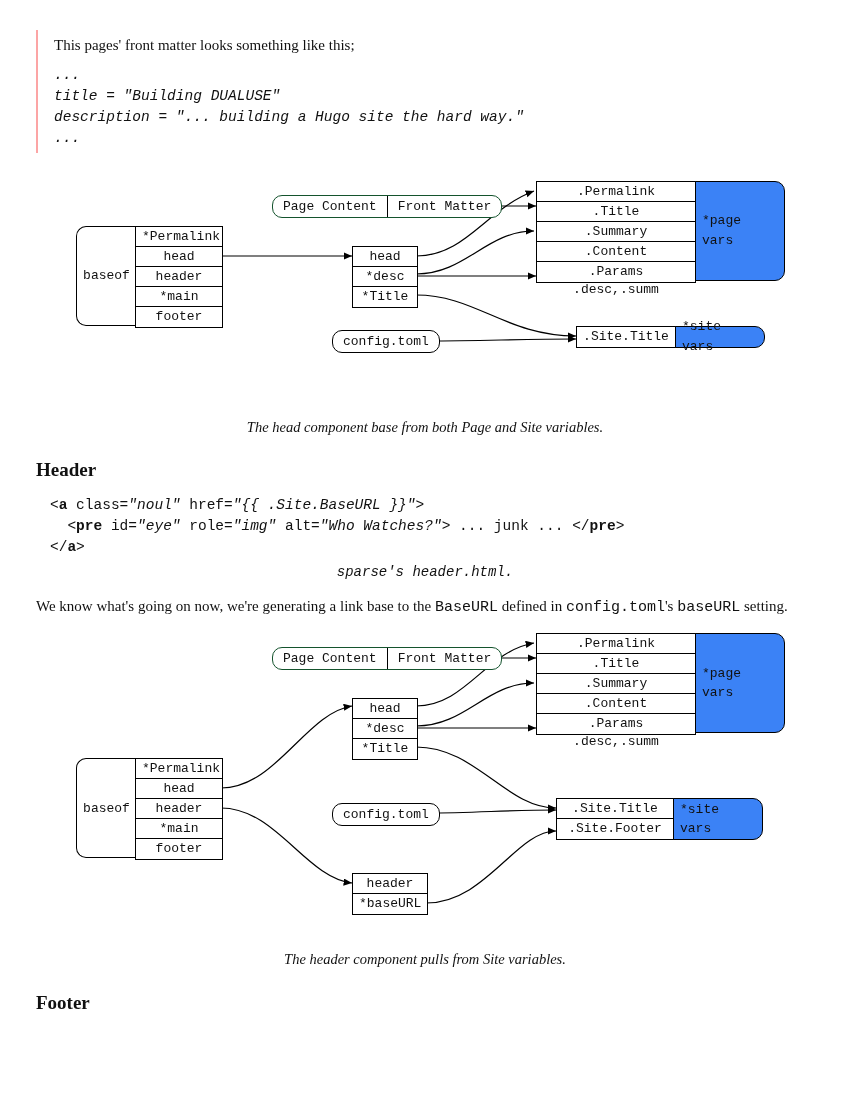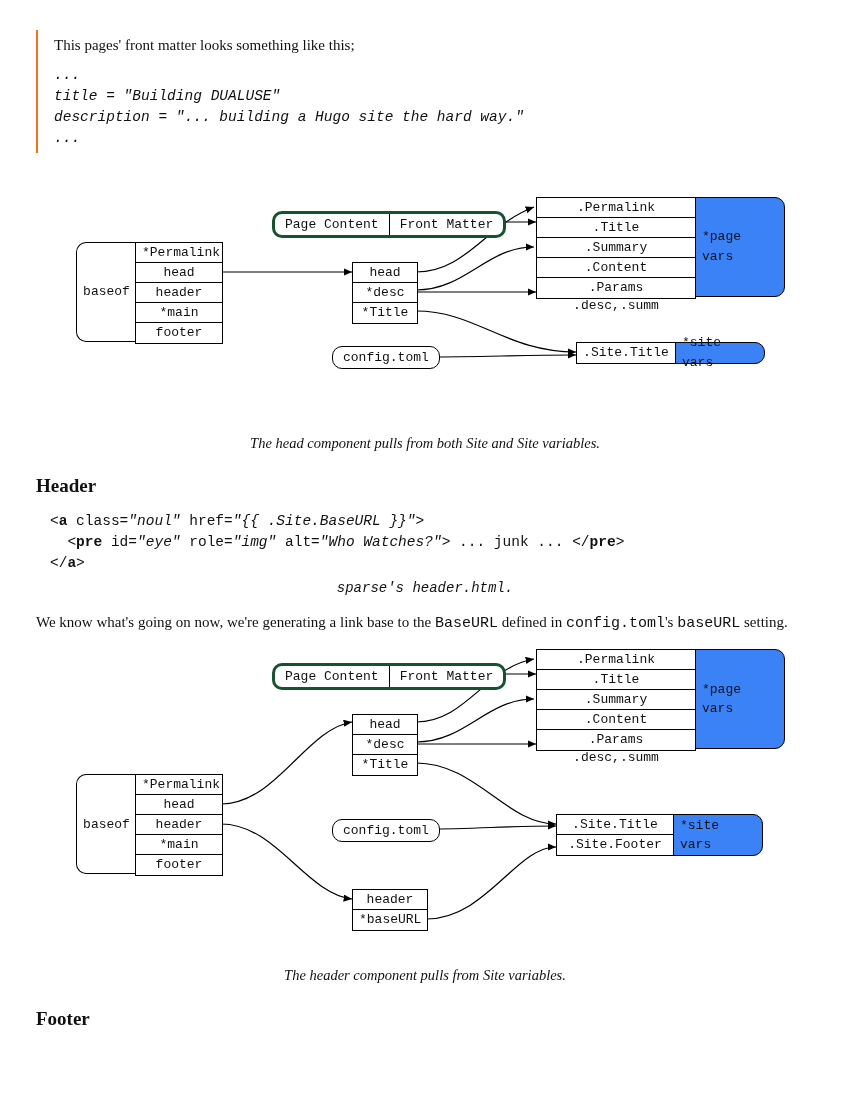--- a/index.html
+++ b/index.html
@@ -11,22 +11,22 @@
     padding: 30px 36px;
     width: 850px;
     box-sizing: border-box;
     background: #fff;
   }
   .mono { font-family: 'Courier New', Courier, monospace; }
   .italic { font-style: italic; }
   .bold { font-weight: bold; }
 
   blockquote.fm {
-    border-left: 2px solid #f97316;
-    margin: 0 0 44px 0;
+    border-left: 2px solid #fca5a5;
+    margin: 0 0 28px 0;
     padding: 4px 0 4px 16px;
   }
   blockquote.fm p { margin: 0 0 8px 0; }
   blockquote.fm pre {
     margin: 0;
     font-family: 'Courier New', Courier, monospace;
     font-size: 14.5px;
     line-height: 1.45;
   }
 
@@ -113,21 +113,21 @@
     border-left: 1px solid #000;
     background: #3b82f6;
     display: flex;
     align-items: center;
     justify-content: center;
     box-sizing: border-box;
     padding: 0 6px;
   }
   .pair {
     position: absolute;
-    border: 3px solid #14532d;
+    border: 1px solid #14532d;
     border-radius: 10px;
     background: #fff;
     display: flex;
     box-sizing: border-box;
     overflow: hidden;
   }
   .pair > div {
     padding: 1px 10px;
     line-height: 19px;
   }
@@ -214,21 +214,21 @@
     <div class="cell lastc">.Params .desc,.summ</div>
   </div>
   <div class="rightlbl" style="left:659px; top:0px; width:90px; height:100px;">*page vars</div>
 
   <div class="node" style="left:540px; top:145px; width:100px; border-top-right-radius:0; border-bottom-right-radius:0;">
     <div class="cell first lastc">.Site.Title</div>
   </div>
   <div class="rightlbl" style="left:639px; top:145px; width:90px; height:22px;">*site vars</div>
 
 </div>
-<div class="caption">The head component pulls from both Site and Site variables.</div>
+<div class="caption">The head component base from both Page and Site variables.</div>
 
 <h2>Header</h2>
 
 <div class="codeblock"><span>&lt;</span><span class="bold">a</span><span> class=</span><span class="italic">"noul"</span><span> href=</span><span class="italic">"{{ .Site.BaseURL }}"</span><span>&gt;</span>
 <span>  &lt;</span><span class="bold">pre</span><span> id=</span><span class="italic">"eye"</span><span> role=</span><span class="italic">"img"</span><span> alt=</span><span class="italic">"Who Watches?"</span><span>&gt; ... junk ... &lt;/</span><span class="bold">pre</span><span>&gt;</span>
 <span>&lt;/</span><span class="bold">a</span><span>&gt;</span></div>
 <div class="codecap">sparse's header.html.</div>
 
 <p class="bodytext">
   <span>We know what's going on now, we're generating a link base to the </span><span class="mono">BaseURL</span><span> defined in </span><span class="mono">config.toml</span><span>'s </span><span class="mono">baseURL</span><span> setting.</span>

